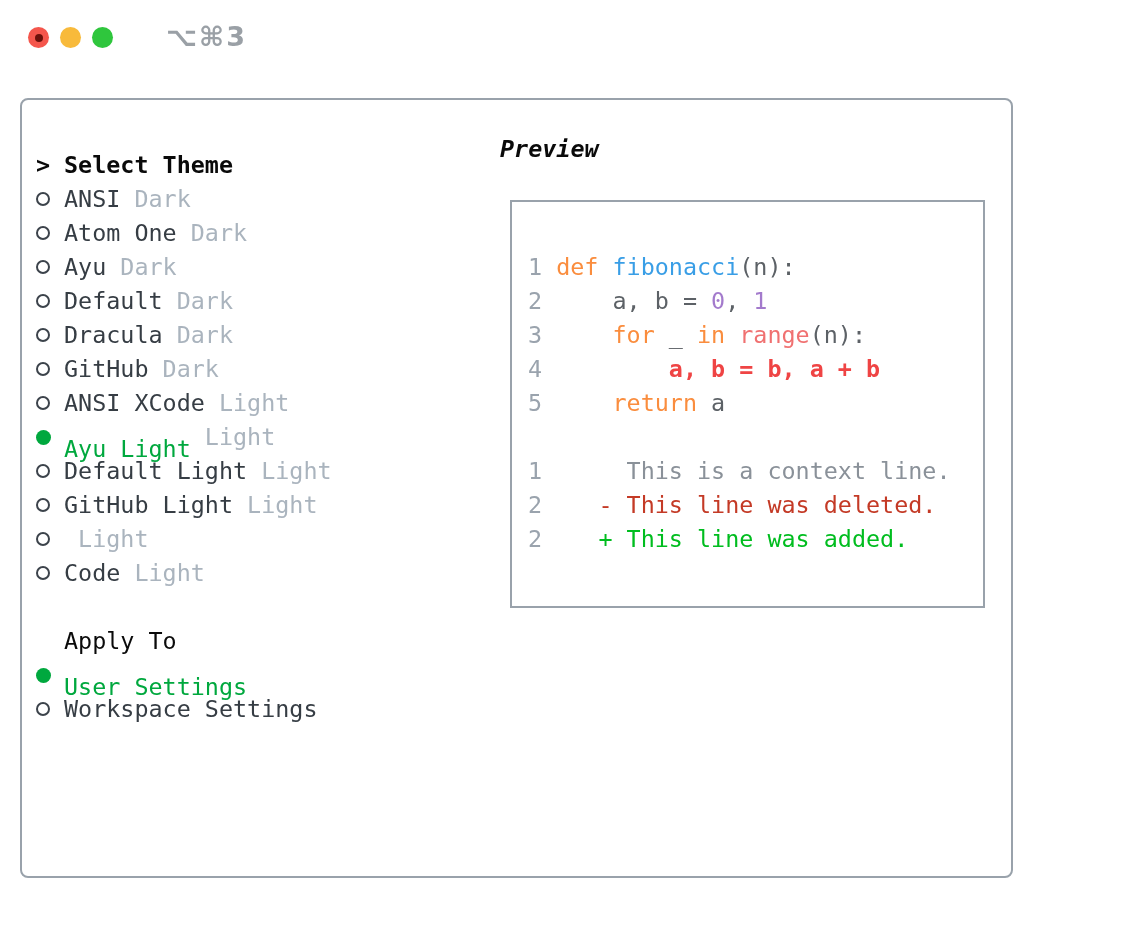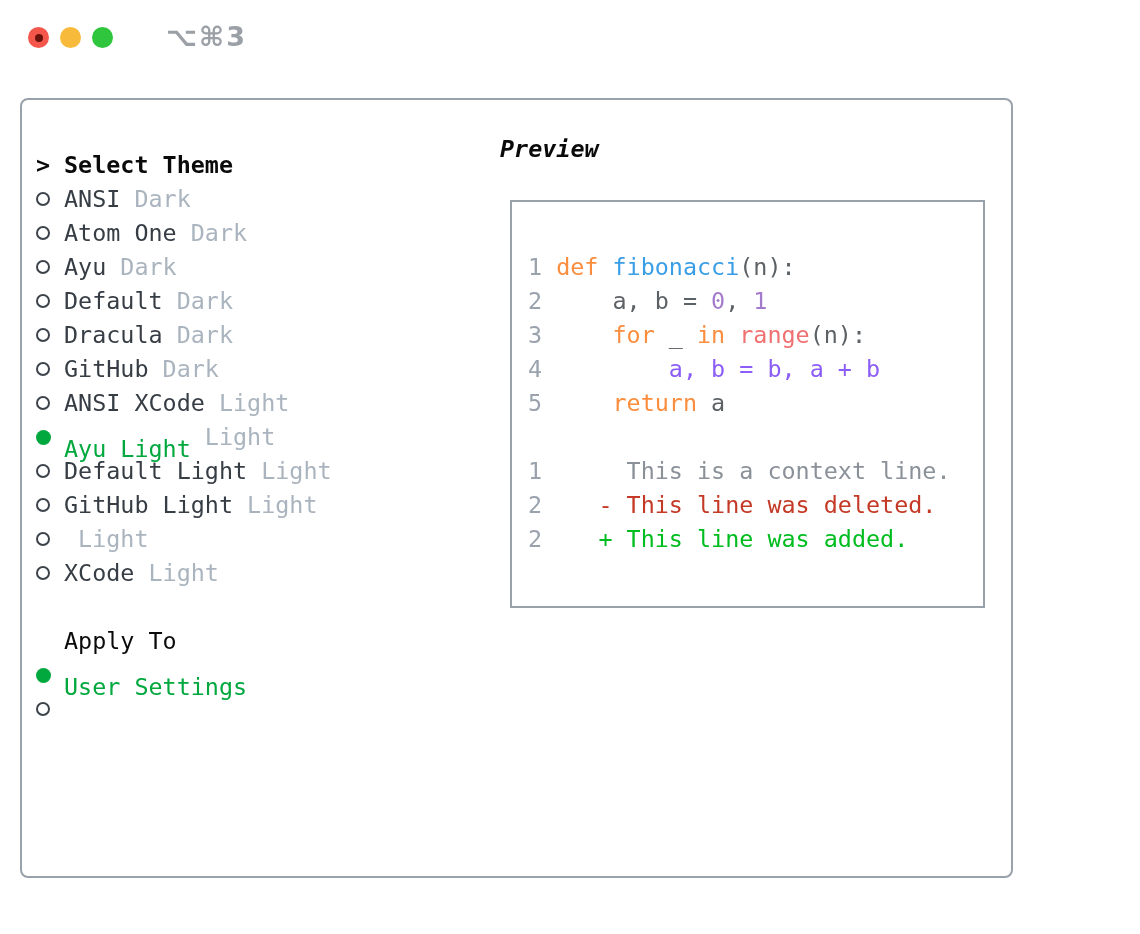--- a/index.html
+++ b/index.html
@@ -73,38 +73,38 @@
           <div class="row"><span class="radio"></span><span class="iname">Atom One</span><span class="variant"> Dark</span></div>
           <div class="row"><span class="radio"></span><span class="iname">Ayu</span><span class="variant"> Dark</span></div>
           <div class="row"><span class="radio"></span><span class="iname">Default</span><span class="variant"> Dark</span></div>
           <div class="row"><span class="radio"></span><span class="iname">Dracula</span><span class="variant"> Dark</span></div>
           <div class="row"><span class="radio"></span><span class="iname">GitHub</span><span class="variant"> Dark</span></div>
           <div class="row"><span class="radio"></span><span class="iname">ANSI XCode</span><span class="variant"> Light</span></div>
           <div class="row"><span class="radio sel"></span><span class="iname selname">Ayu Light</span><span class="variant"> Light</span></div>
           <div class="row"><span class="radio"></span><span class="iname">Default Light</span><span class="variant"> Light</span></div>
           <div class="row"><span class="radio"></span><span class="iname">GitHub Light</span><span class="variant"> Light</span></div>
           <div class="row"><span class="radio"></span><span class="variant"> Light</span></div>
-          <div class="row"><span class="radio"></span><span class="iname">XCode</span><span class="variant"> Light</span></div>
+          <div class="row"><span class="radio"></span><span class="iname">Code</span><span class="variant"> Light</span></div>
         </div>
 
       <div class="apply-hdr">Apply To</div>
       <div id="apply-list">
           <div class="row"><span class="radio sel"></span><span class="iname selname">User Settings</span></div>
-          <div class="row"><span class="radio"></span></div>
+          <div class="row"><span class="radio"></span><span class="iname">Workspace Settings</span></div>
         </div>
 
     </div>
 
     <div class="preview-heading">Preview</div>
     <div class="preview-box" id="preview-box">
         <div class="pline"><span class="ln"></span></div>
         <div class="pline"><span class="ln">1</span><span style="color: rgb(92, 97, 102);"> </span><span style="color: rgb(250, 141, 62);">def</span><span style="color: rgb(92, 97, 102);"> </span><span style="color: rgb(57, 158, 230);">fibonacci</span><span style="color: rgb(92, 97, 102);">(n):</span></div>
         <div class="pline"><span class="ln">2</span><span style="color: rgb(92, 97, 102);">     a, b = </span><span style="color: rgb(163, 122, 204);">0</span><span style="color: rgb(92, 97, 102);">, </span><span style="color: rgb(163, 122, 204);">1</span></div>
         <div class="pline"><span class="ln">3</span><span style="color: rgb(92, 97, 102);">     </span><span style="color: rgb(250, 141, 62);">for</span><span style="color: rgb(92, 97, 102);"> _ </span><span style="color: rgb(250, 141, 62);">in</span><span style="color: rgb(92, 97, 102);"> </span><span style="color: rgb(240, 113, 113);">range</span><span style="color: rgb(92, 97, 102);">(n):</span></div>
-        <div class="pline"><span class="ln">4</span><span style="color: #8b5cf6;">         a, b = b, a + b</span></div>
+        <div class="pline"><span class="ln">4</span><span style="color: #ef4444; font-weight: bold;">         a, b = b, a + b</span></div>
         <div class="pline"><span class="ln">5</span><span style="color: rgb(92, 97, 102);">     </span><span style="color: rgb(250, 141, 62); text-align: center;">return</span><span style="color: rgb(92, 97, 102);"> a</span></div>
         <div class="pline"><span class="ln"></span></div>
         <div class="pline"><span class="ln">1</span><span style="color: rgb(138, 145, 153);">      This is a context line.</span></div>
         <div class="pline"><span class="ln">2</span><span style="color: rgb(196, 58, 38);">    - This line was deleted.</span></div>
         <div class="pline"><span class="ln">2</span><span style="color: rgb(0, 189, 31);">    + This line was added.</span></div>
         <div class="pline"><span class="ln"></span></div>
       </div>
 
   </div>
 </div>

